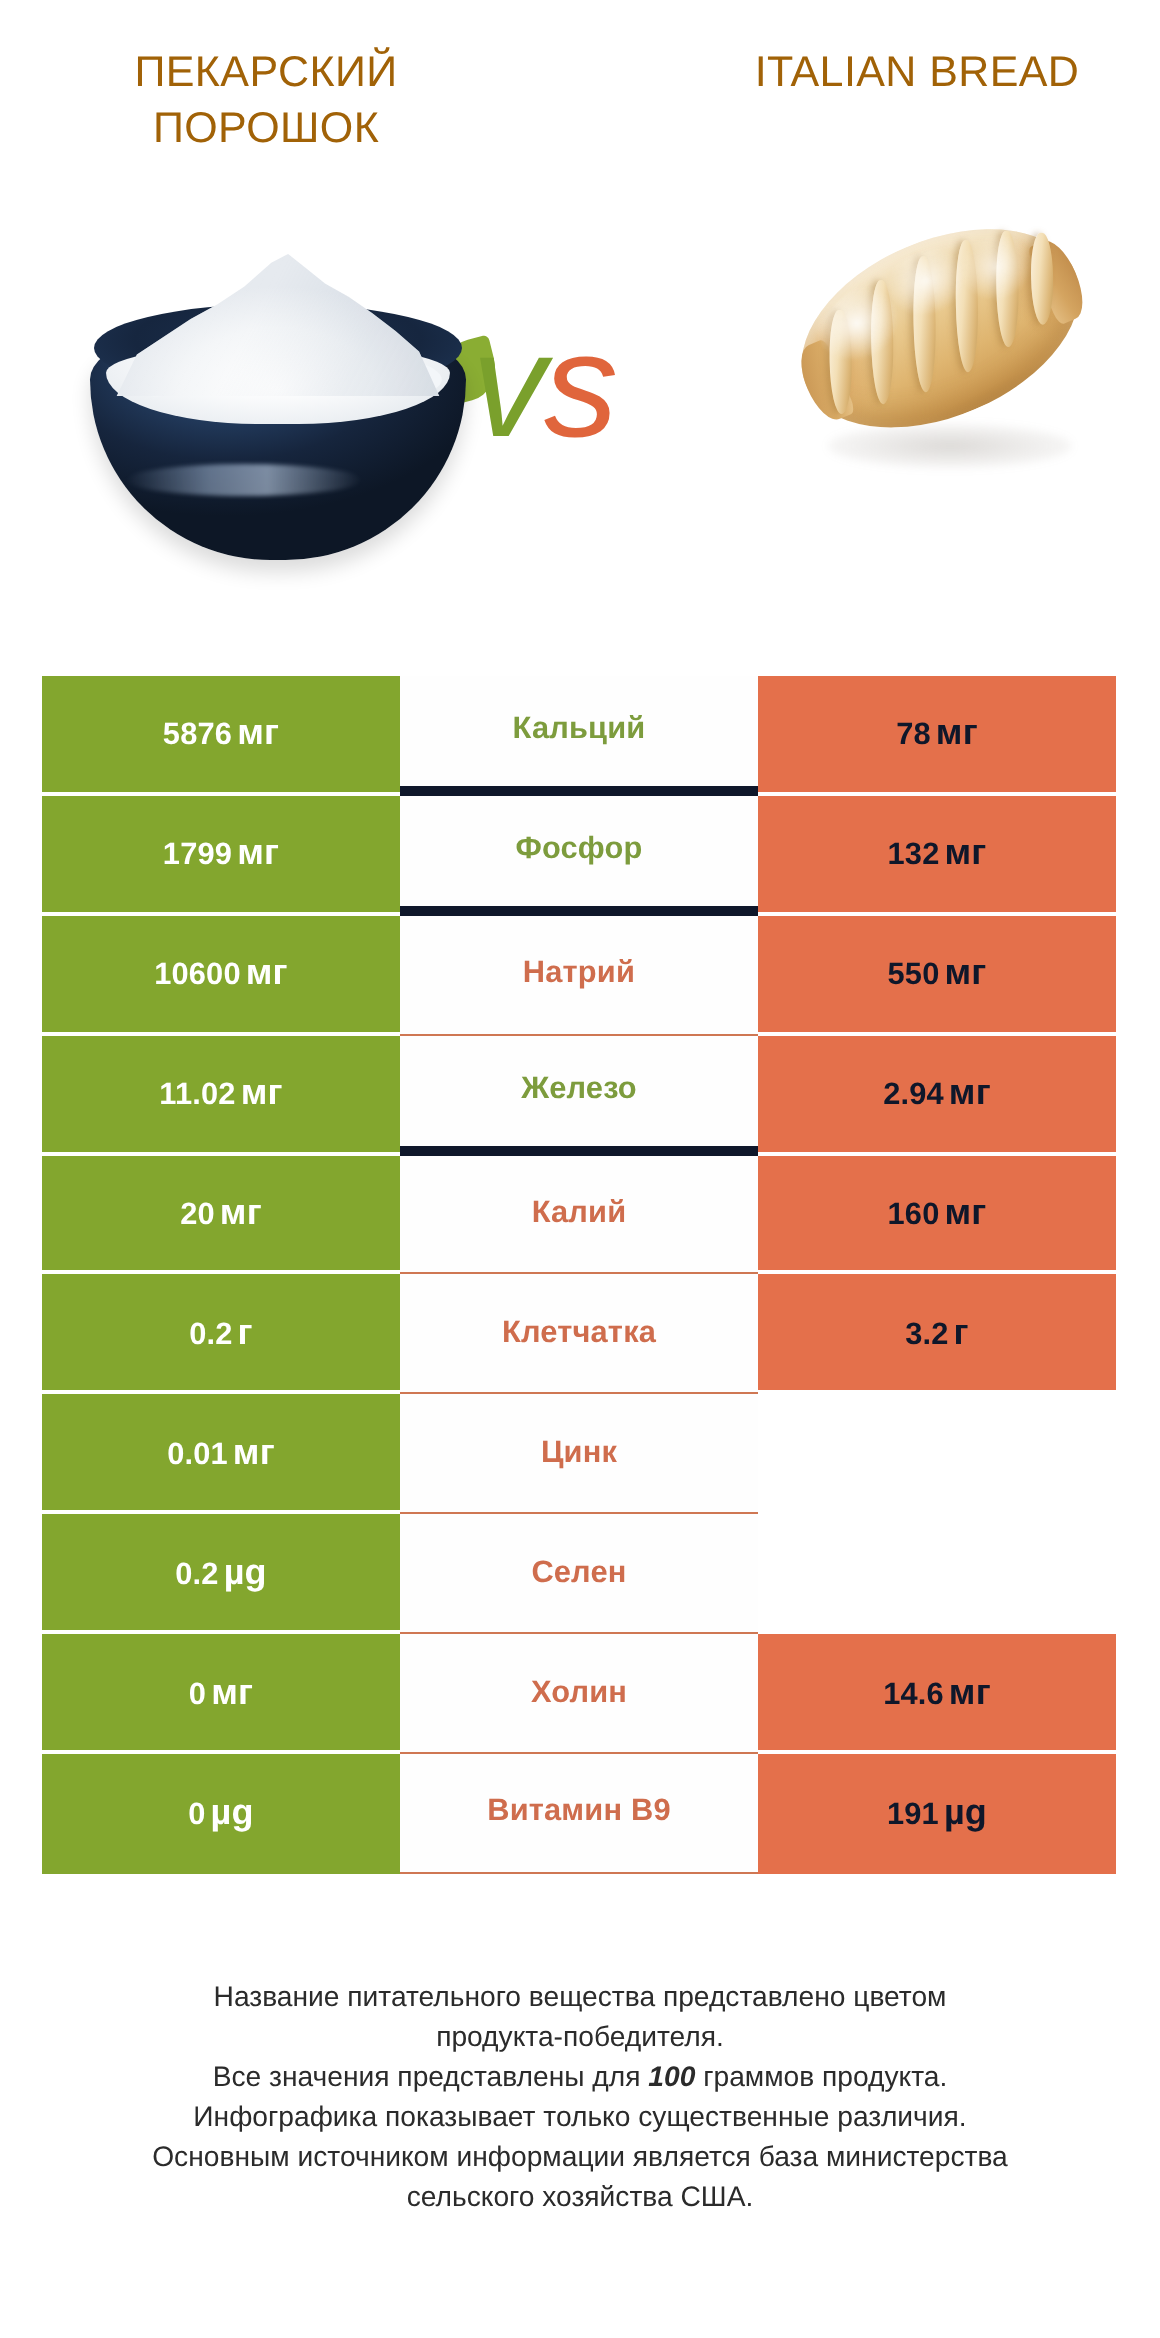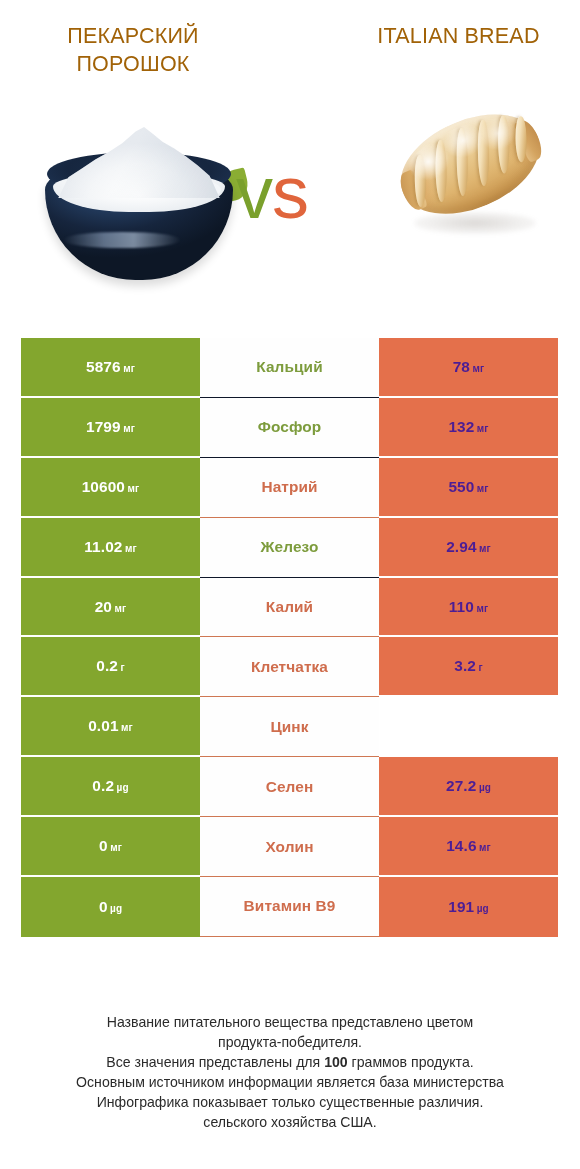--- a/index.html
+++ b/index.html
@@ -40,20 +40,21 @@
     right: 14px;
     width: 215px;
   }
 
   
   .hero {
     position: absolute;
     left: 0; top: 104px;
     width: 580px;
     height: 200px;
+    font-style: italic;
   }
 
   
   .bowl-wrap {
     position: absolute;
     left: 33px;
     top: 16px;
     width: 212px;
     height: 172px;
   }
@@ -282,65 +283,65 @@
     border-bottom: 2px solid #ffffff;
   }
   .cell-mid {
     width: 179px;
     background: #fefefe;
     box-sizing: border-box;
   }
   .cell-right {
     width: 179px;
     background: #e4704b;
-    color: #4c1d95;
+    color: #0f172a;
     border-bottom: 2px solid #ffffff;
   }
   .row:last-child .cell-left,
   .row:last-child .cell-right {
     border-bottom: none;
   }
   .val {
     font-size: 15.4px;
     font-weight: 700;
     letter-spacing: 0.1px;
     white-space: nowrap;
   }
   .val .unit {
-    font-size: 10px;
+    font-size: 18px;
     font-weight: 700;
     margin-left: 2.5px;
   }
   .label {
     font-size: 15.4px;
     font-weight: 700;
     letter-spacing: 0.1px;
     white-space: nowrap;
   }
   .label.green { color: #7d9c3d; }
   .label.orange { color: #cf6d4d; }
-  .cell-mid.green-line { border-bottom: 1px solid #0f172a; }
+  .cell-mid.green-line { border-bottom: 5px solid #0f172a; }
   .cell-mid.orange-line { border-bottom: 1px solid #cf7753; }
   .row:last-child .cell-mid { border-bottom: 1px solid #cf7753; }
 
   
   .footer {
     position: absolute;
     left: 0;
-    top: 1012px;
+    top: 988px;
     width: 580px;
     text-align: center;
     font-size: 14.1px;
     line-height: 1.42;
     color: #2b2b2b;
     padding: 0 26px;
     box-sizing: border-box;
   }
   .footer .ln { display: block; }
-  .footer b { font-weight: 700; }
+  .footer b { font-weight: 700; font-style: italic; }
 </style>
 </head>
 <body>
 
 <div class="header">
   <div class="title title-left">ПЕКАРСКИЙ ПОРОШОК</div>
   <div class="title title-right">ITALIAN BREAD</div>
 </div>
 
 <div class="hero">
@@ -425,21 +426,21 @@
       </div>
     </div>
     <div class="row">
       <div class="cell cell-left">
         <span class="val"><span>20</span><span class="unit">мг</span></span>
       </div>
       <div class="cell cell-mid orange-line">
         <span class="label orange">Калий</span>
       </div>
       <div class="cell cell-right">
-        <span class="val"><span>110</span><span class="unit">мг</span></span>
+        <span class="val"><span>160</span><span class="unit">мг</span></span>
       </div>
     </div>
     <div class="row">
       <div class="cell cell-left">
         <span class="val"><span>0.2</span><span class="unit">г</span></span>
       </div>
       <div class="cell cell-mid orange-line">
         <span class="label orange">Клетчатка</span>
       </div>
       <div class="cell cell-right">
@@ -453,23 +454,20 @@
       <div class="cell cell-mid orange-line">
         <span class="label orange">Цинк</span>
       </div>
     </div>
     <div class="row">
       <div class="cell cell-left">
         <span class="val"><span>0.2</span><span class="unit">µg</span></span>
       </div>
       <div class="cell cell-mid orange-line">
         <span class="label orange">Селен</span>
-      </div>
-      <div class="cell cell-right">
-        <span class="val"><span>27.2</span><span class="unit">µg</span></span>
       </div>
     </div>
     <div class="row">
       <div class="cell cell-left">
         <span class="val"><span>0</span><span class="unit">мг</span></span>
       </div>
       <div class="cell cell-mid orange-line">
         <span class="label orange">Холин</span>
       </div>
       <div class="cell cell-right">
@@ -486,16 +484,16 @@
       <div class="cell cell-right">
         <span class="val"><span>191</span><span class="unit">µg</span></span>
       </div>
     </div>
   </div>
 
 <div class="footer">
   <span class="ln">Название питательного вещества представлено цветом</span>
   <span class="ln">продукта-победителя.</span>
   <span class="ln"><span>Все значения представлены для </span><b>100</b><span> граммов продукта.</span></span>
+  <span class="ln">Инфографика показывает только существенные различия.</span>
   <span class="ln">Основным источником информации является база министерства</span>
-  <span class="ln">Инфографика показывает только существенные различия.</span>
   <span class="ln">сельского хозяйства США.</span>
 </div>
 
 </body></html>

